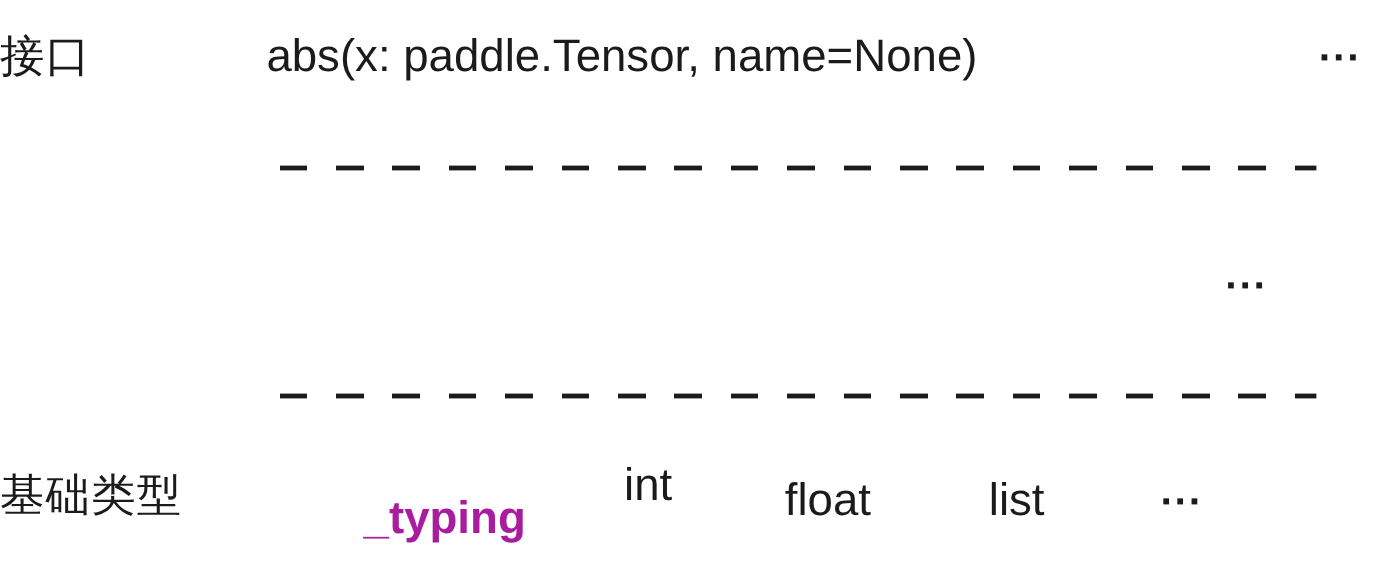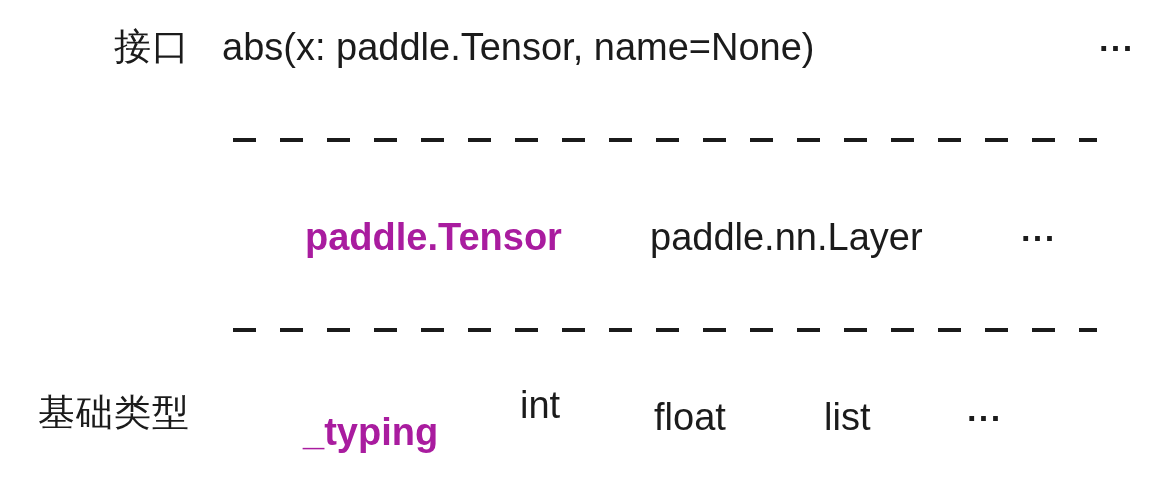--- a/index.html
+++ b/index.html
@@ -26,21 +26,21 @@
     font-size: 38px;
     line-height: 1;
     white-space: nowrap;
     color: var(--text);
     text-align: center;
   }
   .cjk-label {
     font-size: 37px;
     width: 190px;
     left: 0;
-    text-align: right;
+    text-align: left;
     letter-spacing: 1px;
   }
   .accent {
     color: var(--accent);
     font-weight: 700;
   }
   .dots {
     font-size: 34px;
     font-weight: 700;
     letter-spacing: 0.5px;
@@ -63,22 +63,20 @@
 <body>
 
 <div id="canvas">
 
   <span class="item cjk-label" style="top:28px">接口</span>
   <span class="item" style="left:222px; top:28px">abs(x: paddle.Tensor, name=None)</span>
   <span class="item dots" style="left:1099px; top:31px">···</span>
 
   <div class="dashed-line" style="top:138px"></div>
 
-  <span class="item accent" style="left:305px; top:218px">paddle.Tensor</span>
-  <span class="item" style="left:650px; top:218px">paddle.nn.Layer</span>
   <span class="item dots" style="left:1021px; top:221px">···</span>
 
   <div class="dashed-line" style="top:328px"></div>
 
   <span class="item cjk-label" style="top:394px">基础类型</span>
   <span class="item accent" style="left:303px; top:413px">_typing</span>
   <span class="item" style="left:520px; top:386px">int</span>
   <span class="item" style="left:654px; top:398px">float</span>
   <span class="item" style="left:824px; top:398px">list</span>
   <span class="item dots" style="left:967px; top:401px">···</span>

